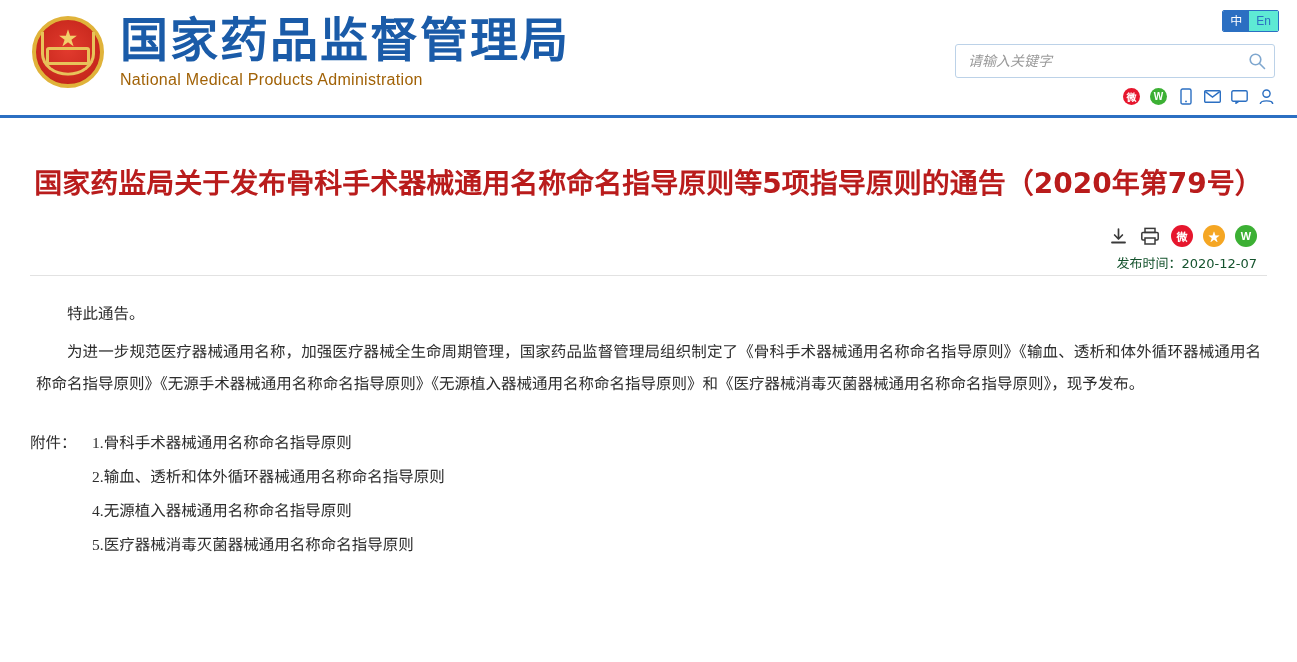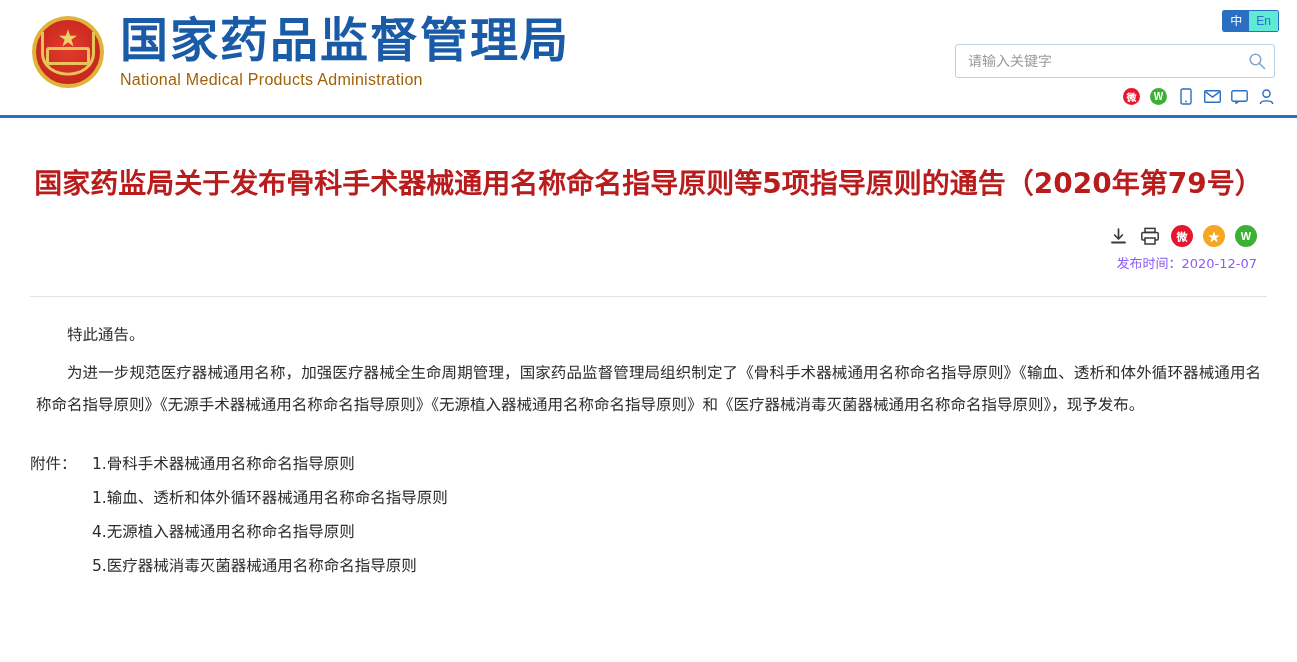--- a/index.html
+++ b/index.html
@@ -132,20 +132,21 @@
   }
   .search-box input {
     flex: 1;
     border: none;
     outline: none;
     font-size: 14px;
     color: #737373;
     padding: 0 12px;
     background: transparent;
     font-family: "DejaVu Sans", "Liberation Sans", sans-serif;
+    font-style: italic;
   }
   .search-box input::placeholder { color: #9a9a9a; }
   .search-icon-btn {
     width: 34px;
     height: 32px;
     display: flex;
     align-items: center;
     justify-content: center;
     cursor: pointer;
     color: #7fa7cf;
@@ -207,23 +208,23 @@
     color: #fff;
     font-size: 11px;
     font-weight: bold;
   }
   .t-weibo { background: #e6162d; }
   .t-fav { background: #f5a623; }
   .t-wechat { background: #3cb034; }
 
   .meta-row {
     border-bottom: 1px solid #e2e2e2;
-    padding: 6px 10px 24px 0;
+    padding: 6px 10px 3px 0;
     text-align: right;
-    color: #8b5cf6;
+    color: #14532d;
     font-size: 13px;
     font-family: "DejaVu Sans", "Liberation Sans", sans-serif;
   }
 
   .body-text {
     font-family: "DejaVu Sans", "Liberation Sans", sans-serif;
     font-size: 15.5px;
     line-height: 32px;
     color: #2d2d2d;
     margin-top: 22px;
@@ -238,21 +239,21 @@
     font-size: 15.5px;
     line-height: 34px;
     color: #2d2d2d;
     margin-top: 26px;
     padding-left: 62px;
   }
   .attach-label {
     position: absolute;
     margin-left: -62px;
   }
-  .attach-item { position: relative; }
+  .attach-item { position: relative; font-family: Liberation Serif, serif; }
 </style>
 </head>
 <body>
 
 <div class="header">
 
   <div class="lang-switch">
     <div class="lang-btn active">中</div>
     <div class="lang-btn">En</div>
   </div>
@@ -347,21 +348,21 @@
     <p class="indent">特此通告。</p>
     <p class="indent">为进一步规范医疗器械通用名称，加强医疗器械全生命周期管理，国家药品监督管理局组织制定了《骨科手术器械通用名称命名指导原则》《输血、透析和体外循环器械通用名称命名指导原则》《无源手术器械通用名称命名指导原则》《无源植入器械通用名称命名指导原则》和《医疗器械消毒灭菌器械通用名称命名指导原则》，现予发布。</p>
   </div>
 
   <div class="attach-block">
     <div class="attach-item">
       <span class="attach-label">附件：</span>
       <span>1.骨科手术器械通用名称命名指导原则</span>
     </div>
     <div class="attach-item">
-      <span>1.输血、透析和体外循环器械通用名称命名指导原则</span>
+      <span>2.输血、透析和体外循环器械通用名称命名指导原则</span>
     </div>
     <div class="attach-item">
       <span>4.无源植入器械通用名称命名指导原则</span>
     </div>
     <div class="attach-item">
       <span>5.医疗器械消毒灭菌器械通用名称命名指导原则</span>
     </div>
   </div>
 </div>
 

